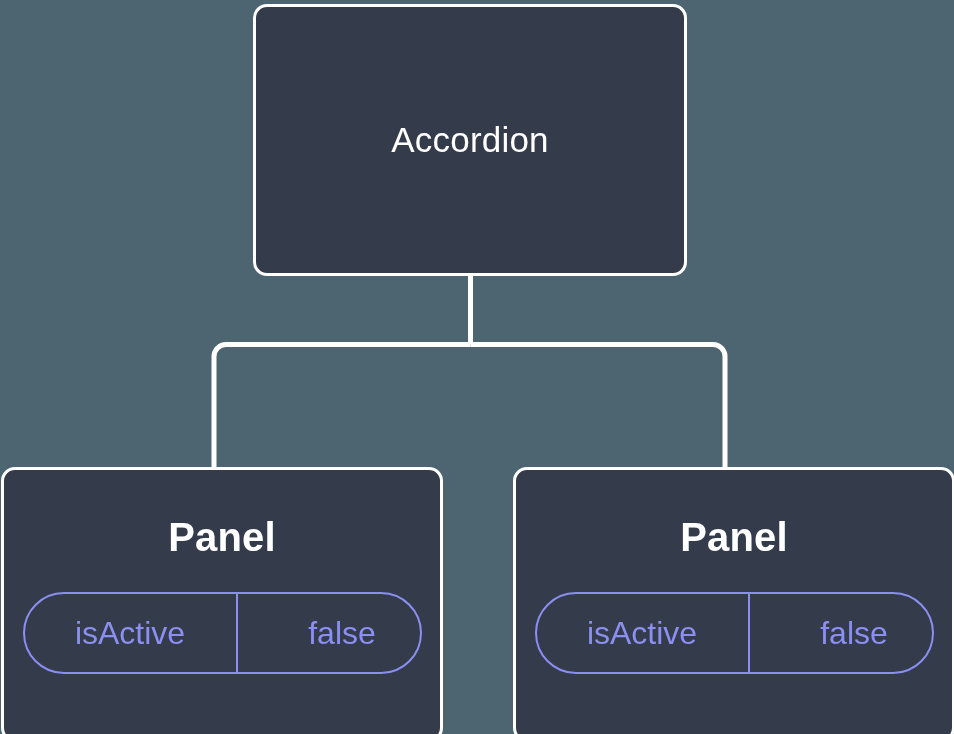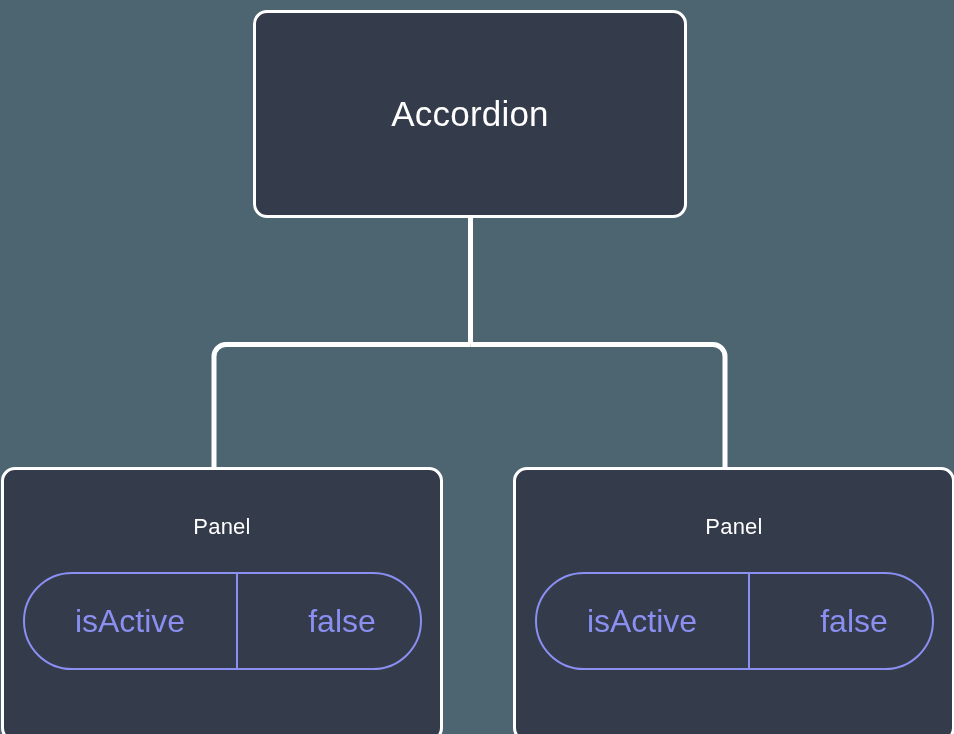--- a/index.html
+++ b/index.html
@@ -32,23 +32,23 @@
     background: #343b4a;
     border: 3px solid #ffffff;
     border-radius: 14px;
     display: flex;
     flex-direction: column;
     align-items: center;
   }
 
   .node-root {
     left: 253px;
-    top: 10px;
+    top: 4px;
     width: 434px;
-    height: 208px;
+    height: 272px;
     justify-content: center;
   }
 
   .node-title {
     color: #ffffff;
     font-size: 35px;
     font-weight: 400;
     letter-spacing: 0.2px;
     line-height: 1.1;
     white-space: nowrap;
@@ -57,30 +57,31 @@
   .node-panel {
     width: 442px;
     height: 275px;
     top: 467px;
     padding-top: 45px;
   }
   .node-panel.left  { left: 1px; }
   .node-panel.right { left: 513px; }
 
   .node-panel .node-title {
-    font-size: 22px;
+    font-size: 40px;
+    font-weight: bold;
   }
 
   
   .badge {
     display: flex;
     align-items: stretch;
     box-sizing: border-box;
     margin-top: 33px;
-    height: 98px;
+    height: 82px;
     border: 2px solid #8b8ff2;
     border-radius: 999px;
     overflow: hidden;
   }
 
   .badge-cell {
     display: flex;
     align-items: center;
     justify-content: center;
     color: #8b8ff2;

